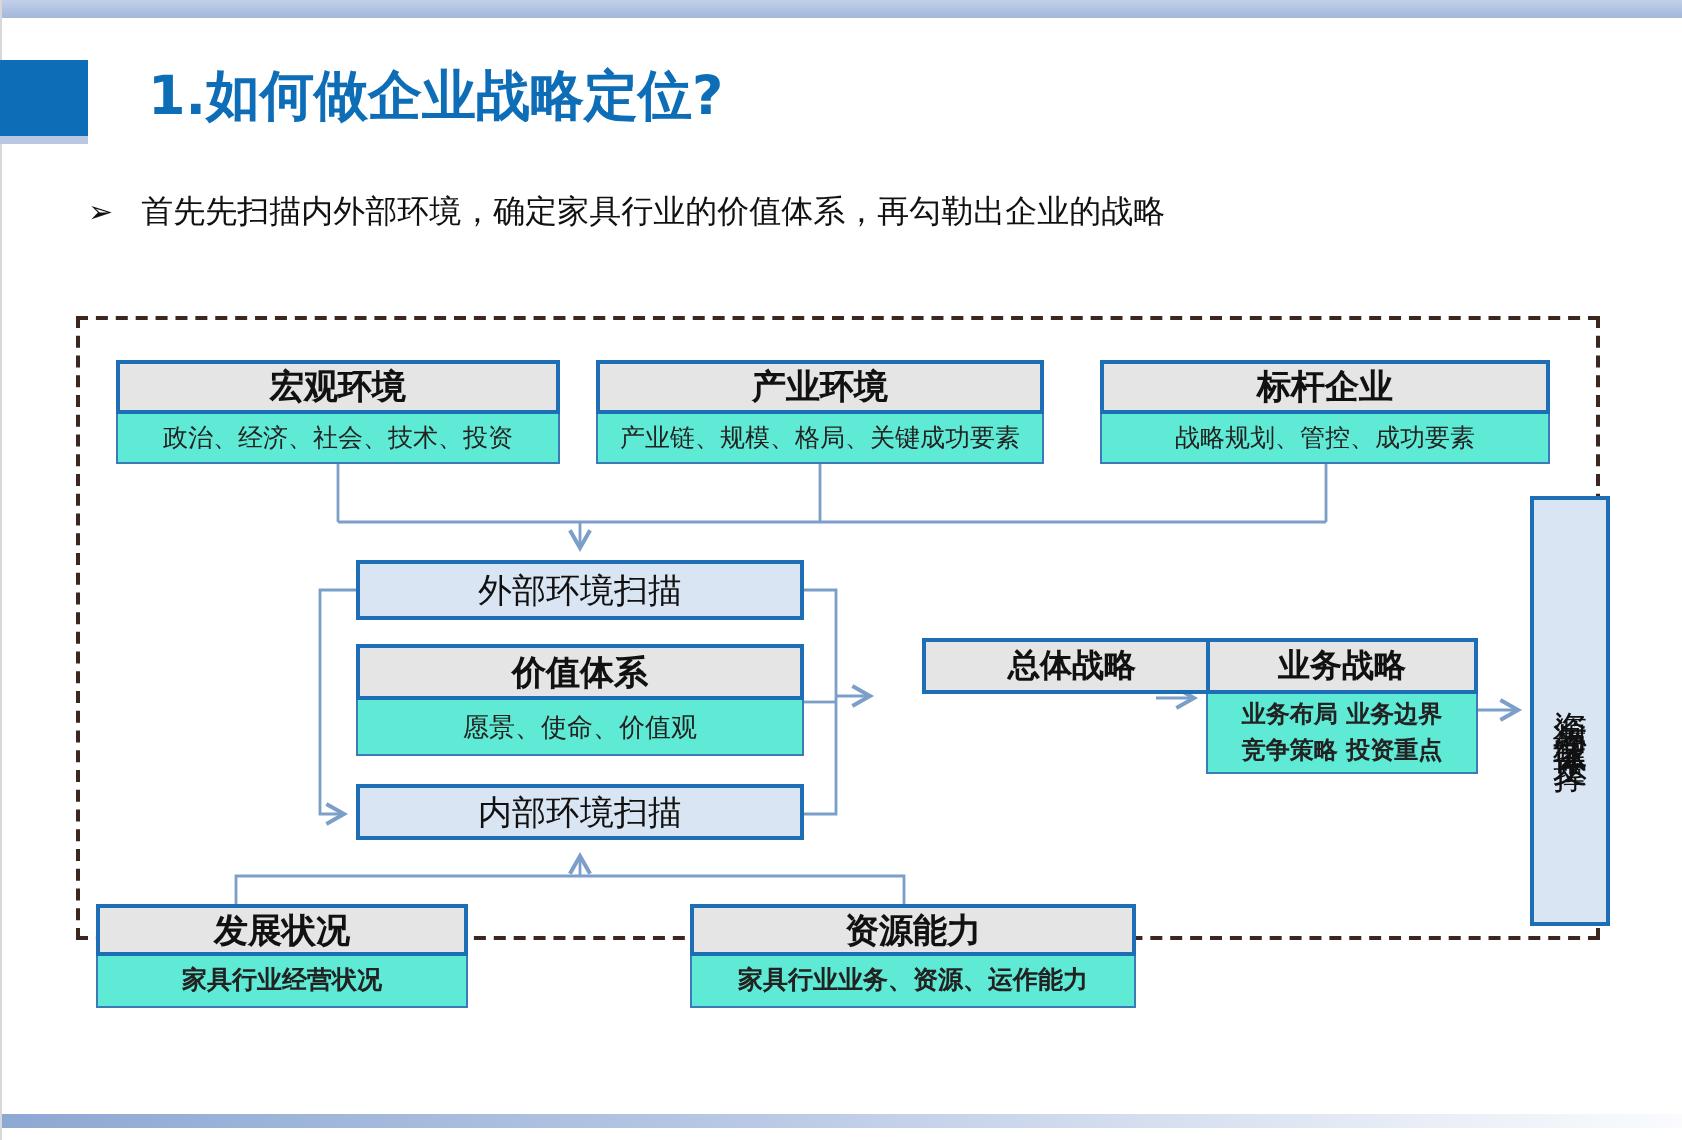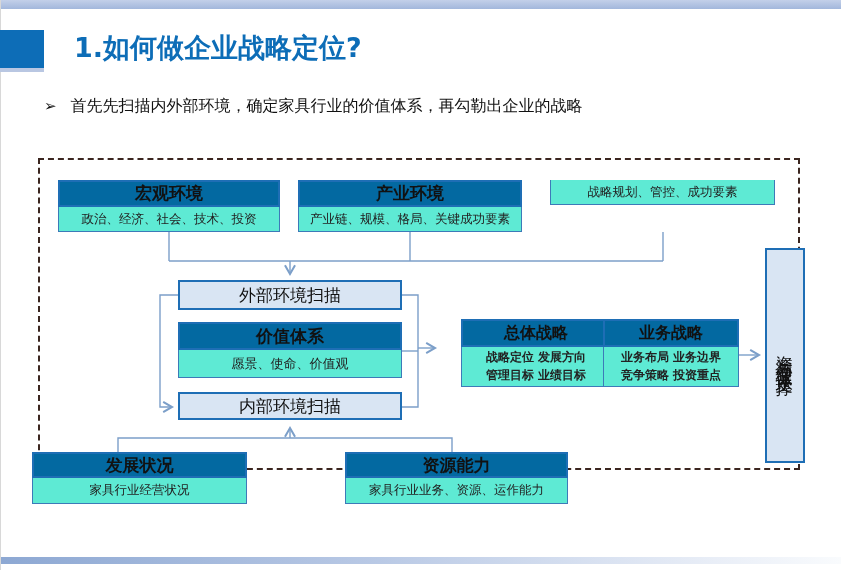--- a/index.html
+++ b/index.html
@@ -28,21 +28,21 @@
 
   
   .dashed-frame{left:38px;top:158px;width:762px;height:312px;
     border:2px dashed #3b2620;box-sizing:border-box;}
 
   
   svg.wires{left:0;top:0;width:841px;height:570px;pointer-events:none;}
 
   
   .fbox{box-sizing:border-box;text-align:center;background:#fff;}
-  .fbox .hd{box-sizing:border-box;background:#0369a1;border:2px solid #1e6eb5;
+  .fbox .hd{box-sizing:border-box;background:#e5e5e5;border:2px solid #1e6eb5;
     font-weight:bold;color:#111;display:flex;align-items:center;justify-content:center;}
   .fbox .bd{box-sizing:border-box;background:#5eead4;border:1px solid #3d7ab8;border-top:none;
     color:#222;display:flex;flex-direction:column;align-items:center;justify-content:center;}
 
   .solidbox{box-sizing:border-box;background:#d9e5f3;border:2px solid #1e6eb5;
     font-weight:normal;color:#111;display:flex;align-items:center;justify-content:center;}
 
   
   .b-macro {left:58px; top:180px;width:222px;}
   .b-industry{left:298px;top:180px;width:224px;}
@@ -62,24 +62,24 @@
   .b-biz    {left:603px;top:319px;width:136px;}
   .row-strat .hd{height:28px;font-size:16px;}
   .row-strat .bd{height:40px;font-size:12px;line-height:1.45;font-weight:bold;}
 
   
   .b-support{left:765px;top:248px;width:40px;height:215px;
     font-size:17px;writing-mode:vertical-rl;text-orientation:upright;
     letter-spacing:3px;}
 
   
-  .b-status {left:32px; top:452px;width:215px;}
+  .b-status {left:48px; top:452px;width:186px;}
   .b-resource{left:345px;top:452px;width:223px;}
   .row-bottom .hd{height:26px;font-size:17px;}
-  .row-bottom .bd{height:26px;font-size:12.5px;}
+  .row-bottom .bd{height:26px;font-size:12.5px;font-weight:bold;}
 </style>
 </head>
 <body>
 
 <div class="abs top-bar"></div>
 <div class="abs bottom-bar"></div>
 <div class="abs left-edge"></div>
 
 <div class="abs title-square"></div>
 <div class="abs title-underbar"></div>
@@ -122,36 +122,33 @@
 
 <div class="abs fbox row-top b-macro">
   <div class="hd">宏观环境</div>
   <div class="bd">政治、经济、社会、技术、投资</div>
 </div>
 <div class="abs fbox row-top b-industry">
   <div class="hd">产业环境</div>
   <div class="bd">产业链、规模、格局、关键成功要素</div>
 </div>
 <div class="abs fbox row-top b-bench">
+  <div class="hd">标杆企业</div>
   <div class="bd">战略规划、管控、成功要素</div>
 </div>
 
 <div class="abs solidbox b-extscan">外部环境扫描</div>
 <div class="abs fbox b-values">
   <div class="hd">价值体系</div>
   <div class="bd">愿景、使命、价值观</div>
 </div>
 <div class="abs solidbox b-intscan">内部环境扫描</div>
 
 <div class="abs fbox row-strat b-overall">
   <div class="hd">总体战略</div>
-  <div class="bd">
-    <span>战略定位  发展方向</span>
-    <span>管理目标  业绩目标</span>
-  </div>
 </div>
 <div class="abs fbox row-strat b-biz">
   <div class="hd">业务战略</div>
   <div class="bd">
     <span>业务布局  业务边界</span>
     <span>竞争策略  投资重点</span>
   </div>
 </div>
 
 <div class="abs solidbox b-support">资源与管理体系支撑</div>

